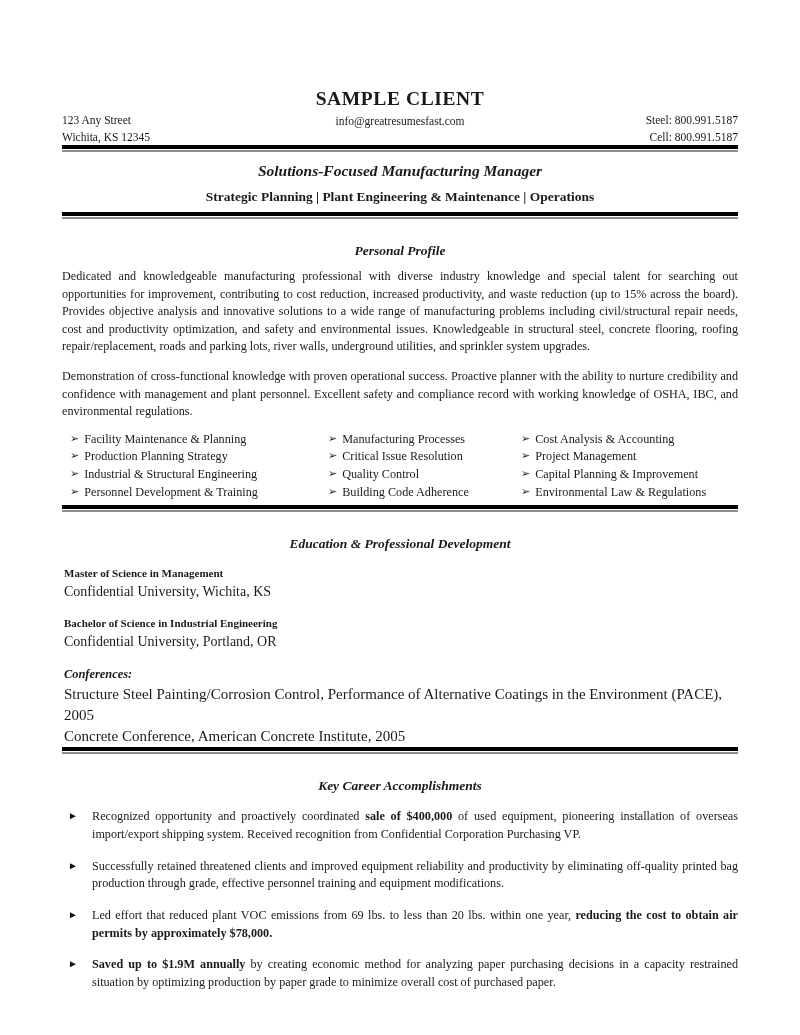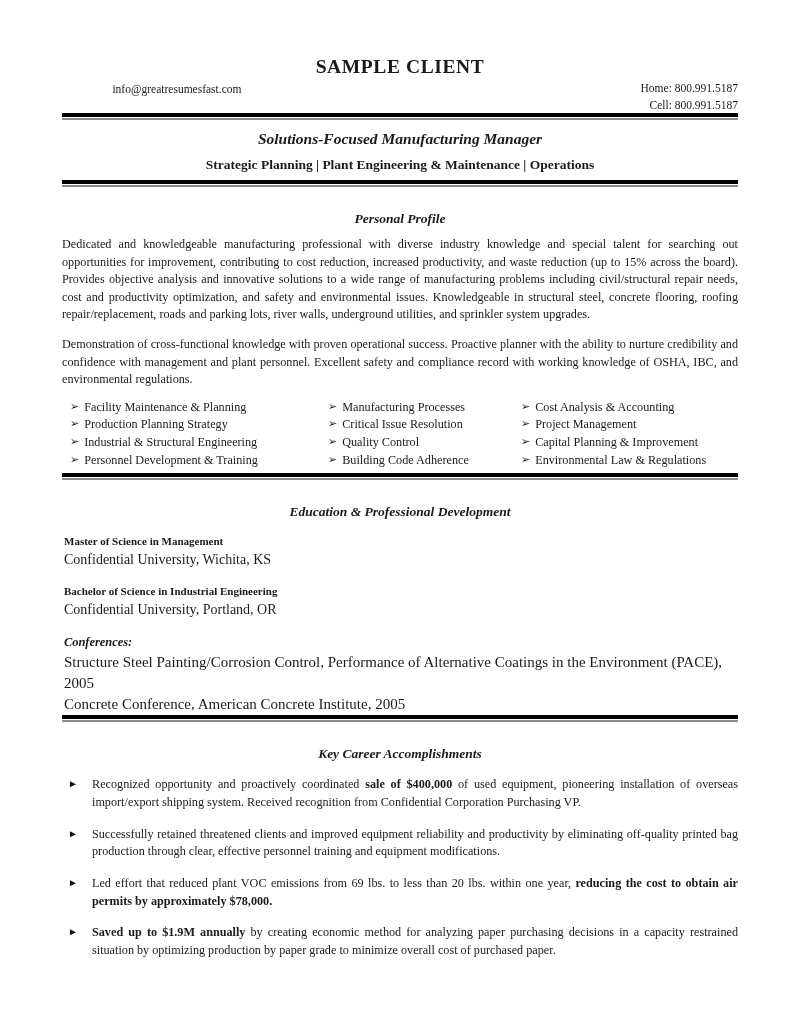--- a/index.html
+++ b/index.html
@@ -13,21 +13,21 @@
     font-family: "Liberation Serif", "DejaVu Serif", serif;
     color: #1a1a1a;
     -webkit-font-smoothing: antialiased;
   }
   .page {
     position: relative;
     width: 800px;
     height: 1035px;
     background: #ffffff;
     box-sizing: border-box;
-    padding: 56px 62px 0 62px;
+    padding: 88px 62px 0 62px;
   }
 
   
   .name {
     text-align: center;
     font-size: 19.5px;
     font-weight: bold;
     letter-spacing: 0.6px;
     line-height: 1.1;
     margin: 0 0 3px 0;
@@ -179,25 +179,29 @@
   b, strong { font-weight: bold; }
 </style>
 </head>
 <body>
 
 <div class="page">
 
   <div>
     <div class="name">SAMPLE CLIENT</div>
     <div class="contact-row">
+      <div class="contact-col-left">
+        <span class="contact-line">123 Any Street</span>
+        <span class="contact-line">Wichita, KS 12345</span>
+      </div>
       <div class="contact-col-mid">
         <span class="contact-line">info@greatresumesfast.com</span>
       </div>
       <div class="contact-col-right">
-        <span class="contact-line">Home: 800.991.5187</span>
+        <span class="contact-line">Steel: 800.991.5187</span>
         <span class="contact-line">Cell: 800.991.5187</span>
       </div>
     </div>
   </div>
 
   <div class="rule"></div>
   <div class="headline-block">
     <div class="headline-title">Solutions-Focused Manufacturing Manager</div>
     <div class="headline-sub">Strategic Planning | Plant Engineering &amp; Maintenance | Operations</div>
   </div>
@@ -289,21 +293,21 @@
   <div class="rule"></div>
   <div class="section-heading">Key Career Accomplishments</div>
 
   <div class="accomplishments">
     <div class="accomplishment">
       <div class="tri-bullet">►</div>
       <div class="accomplishment-text"><span>Recognized opportunity and proactively coordinated </span><b>sale of $400,000</b><span> of used equipment, pioneering installation of overseas import/export shipping system. Received recognition from Confidential Corporation Purchasing VP.</span></div>
     </div>
     <div class="accomplishment">
       <div class="tri-bullet">►</div>
-      <div class="accomplishment-text"><span>Successfully retained threatened clients and improved equipment reliability and productivity by eliminating off-quality printed bag production through clear, effective personnel training and equipment modifications.</span><b></b><span></span></div>
+      <div class="accomplishment-text"><span>Successfully retained threatened clients and improved equipment reliability and productivity by eliminating off-quality printed bag production through grade, effective personnel training and equipment modifications.</span><b></b><span></span></div>
     </div>
     <div class="accomplishment">
       <div class="tri-bullet">►</div>
       <div class="accomplishment-text"><span>Led effort that reduced plant VOC emissions from 69 lbs. to less than 20 lbs. within one year, </span><b>reducing the cost to obtain air permits by approximately $78,000.</b><span></span></div>
     </div>
     <div class="accomplishment">
       <div class="tri-bullet">►</div>
       <div class="accomplishment-text"><span></span><b>Saved up to $1.9M annually</b><span> by creating economic method for analyzing paper purchasing decisions in a capacity restrained situation by optimizing production by paper grade to minimize overall cost of purchased paper.</span></div>
     </div>
   </div>

